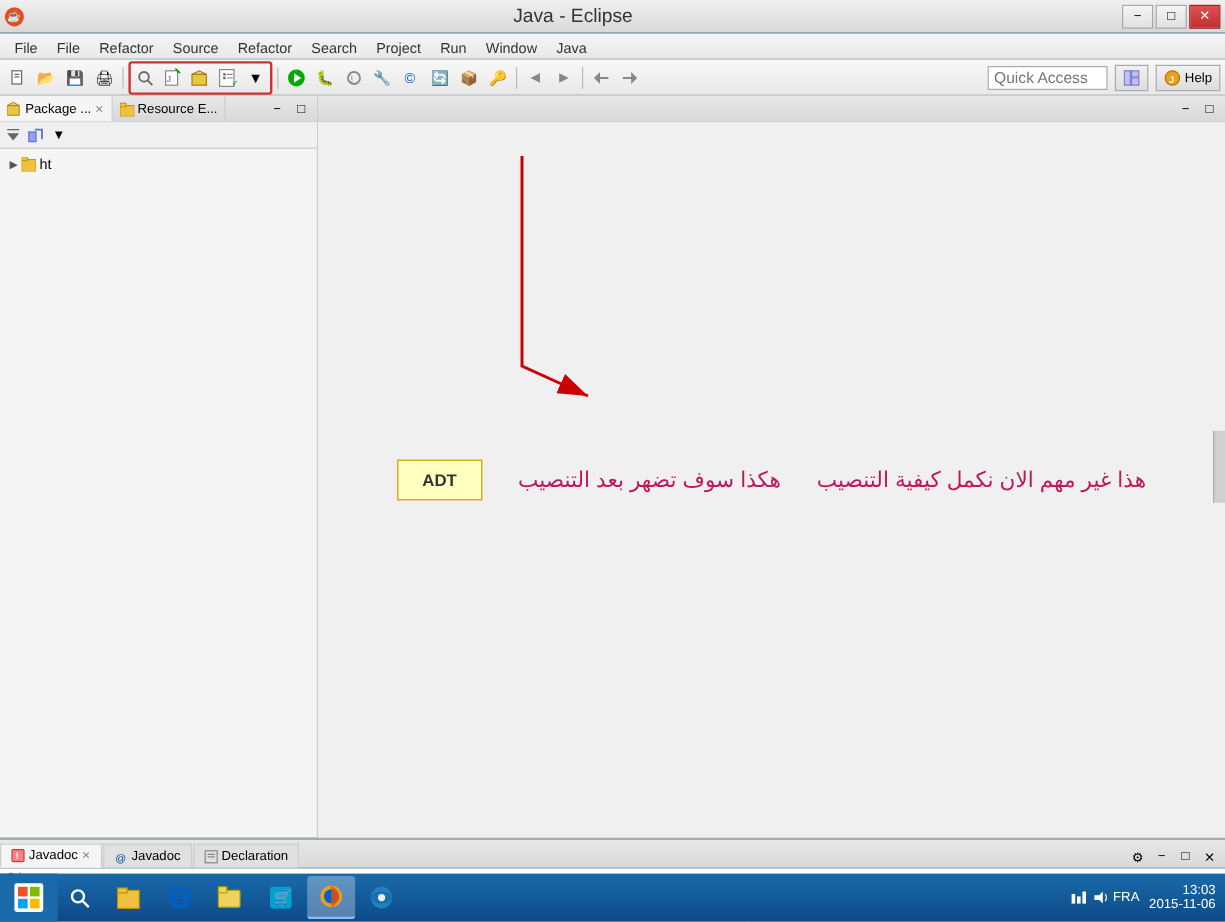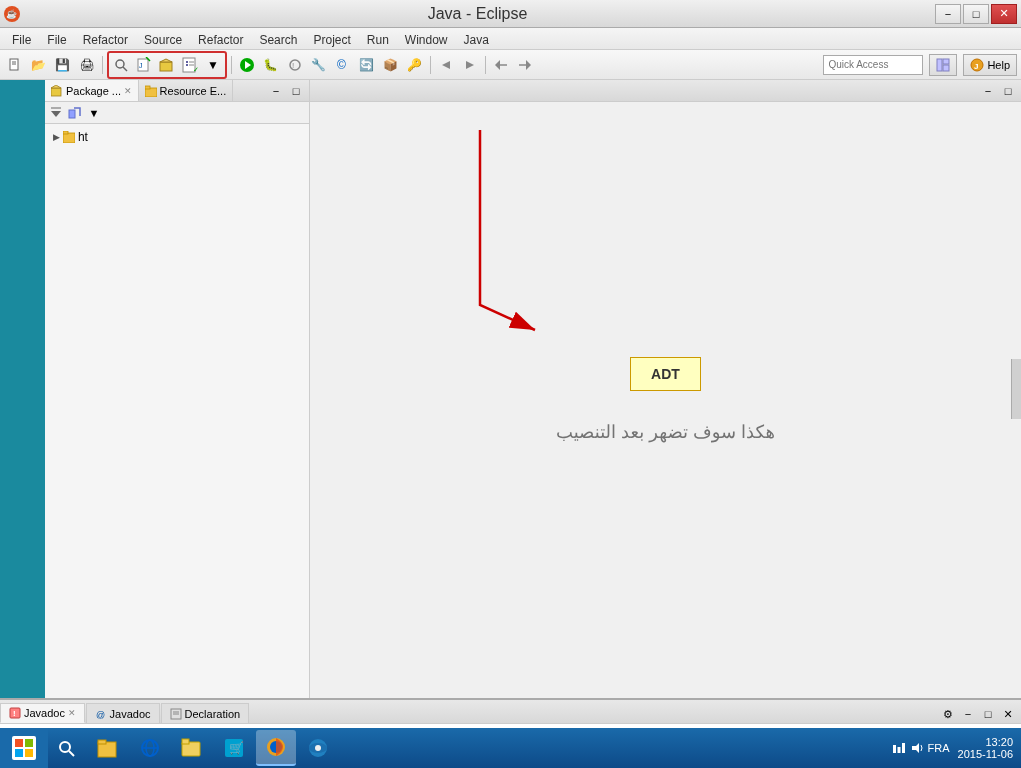--- a/index.html
+++ b/index.html
@@ -75,39 +75,38 @@
       display: flex;
       align-items: center;
       gap: 6px;
     }
     .quick-access-input {
       width: 100px;
       height: 20px;
       border: 1px solid #aaa;
       background: white;
       padding: 0 4px;
-      font-size: 10px;
+      font-size: 13px;
     }
     .perspective-btn {
       background: linear-gradient(to bottom, #f0f0f0, #ddd);
       border: 1px solid #aaa;
       height: 22px;
       padding: 0 6px;
       cursor: pointer;
       font-size: 11px;
       display: flex;
       align-items: center;
       gap: 3px;
     }
 
     
     .main-area {
       display: flex;
       height: calc(768px - 28px - 22px - 30px - 30px - 40px);
-      padding-left: 45px;
     }
 
     
     .left-panel {
       width: 265px;
       background: #f5f5f5;
       border-right: 1px solid #ccc;
       display: flex;
       flex-direction: column;
     }
@@ -178,41 +177,41 @@
       border-bottom: 1px solid #ccc;
       height: 22px;
       align-items: center;
       padding: 0 4px;
       justify-content: flex-end;
       gap: 2px;
     }
     .center-content {
       flex: 1;
       display: flex;
-      flex-direction: column;
+      flex-direction: row;
       align-items: center;
       justify-content: center;
       gap: 30px;
       background: #f0f0f0;
     }
 
     
     .adt-box {
       background: #ffffc0;
       border: 1px solid #cc9900;
       padding: 8px 20px;
       font-size: 14px;
       font-weight: bold;
       color: #333;
       position: relative;
     }
 
     .arabic-text {
       font-size: 18px;
-      color: #737373;
+      color: #be185d;
       direction: rtl;
       text-align: center;
     }
 
     
     .bottom-panel {
       height: 180px;
       border-top: 2px solid #aaa;
       display: flex;
       flex-direction: column;
@@ -580,20 +579,21 @@
         </marker>
       </defs>
       <path d="M 170 20 L 170 195 L 225 220" stroke="#cc0000" stroke-width="2.5" fill="none" marker-end="url(#arrowhead)"></path>
     </svg>
 
     <div class="center-content">
       <div class="adt-box">
         <span>ADT</span>
       </div>
       <div class="arabic-text">هكذا سوف تضهر بعد التنصيب</div>
+      <div class="arabic-text">هذا غير مهم الان نكمل كيفية التنصيب</div>
     </div>
 
     <div class="right-edge-tab"></div>
   </div>
 </div>
 
 <div class="bottom-panel">
   <div class="bottom-tabs">
     <div class="bottom-tab active">
       <svg width="12" height="12" viewBox="0 0 12 12">
@@ -712,17 +712,17 @@
         <rect x="5.5" y="6" width="3" height="6" fill="white"></rect>
         <rect x="10" y="2" width="3" height="10" fill="white"></rect>
       </svg>
       <svg width="14" height="14" viewBox="0 0 14 14">
         <polygon points="2,5 6,5 9,2 9,12 6,9 2,9" fill="white"></polygon>
         <path d="M11 4 Q13 7 11 10" stroke="white" fill="none" stroke-width="1"></path>
       </svg>
       <span>FRA</span>
     </div>
     <div class="taskbar-time">
-      <div>13:20</div>
+      <div>13:03</div>
       <div>2015-11-06</div>
     </div>
   </div>
 </div>
 
 </body></html>

